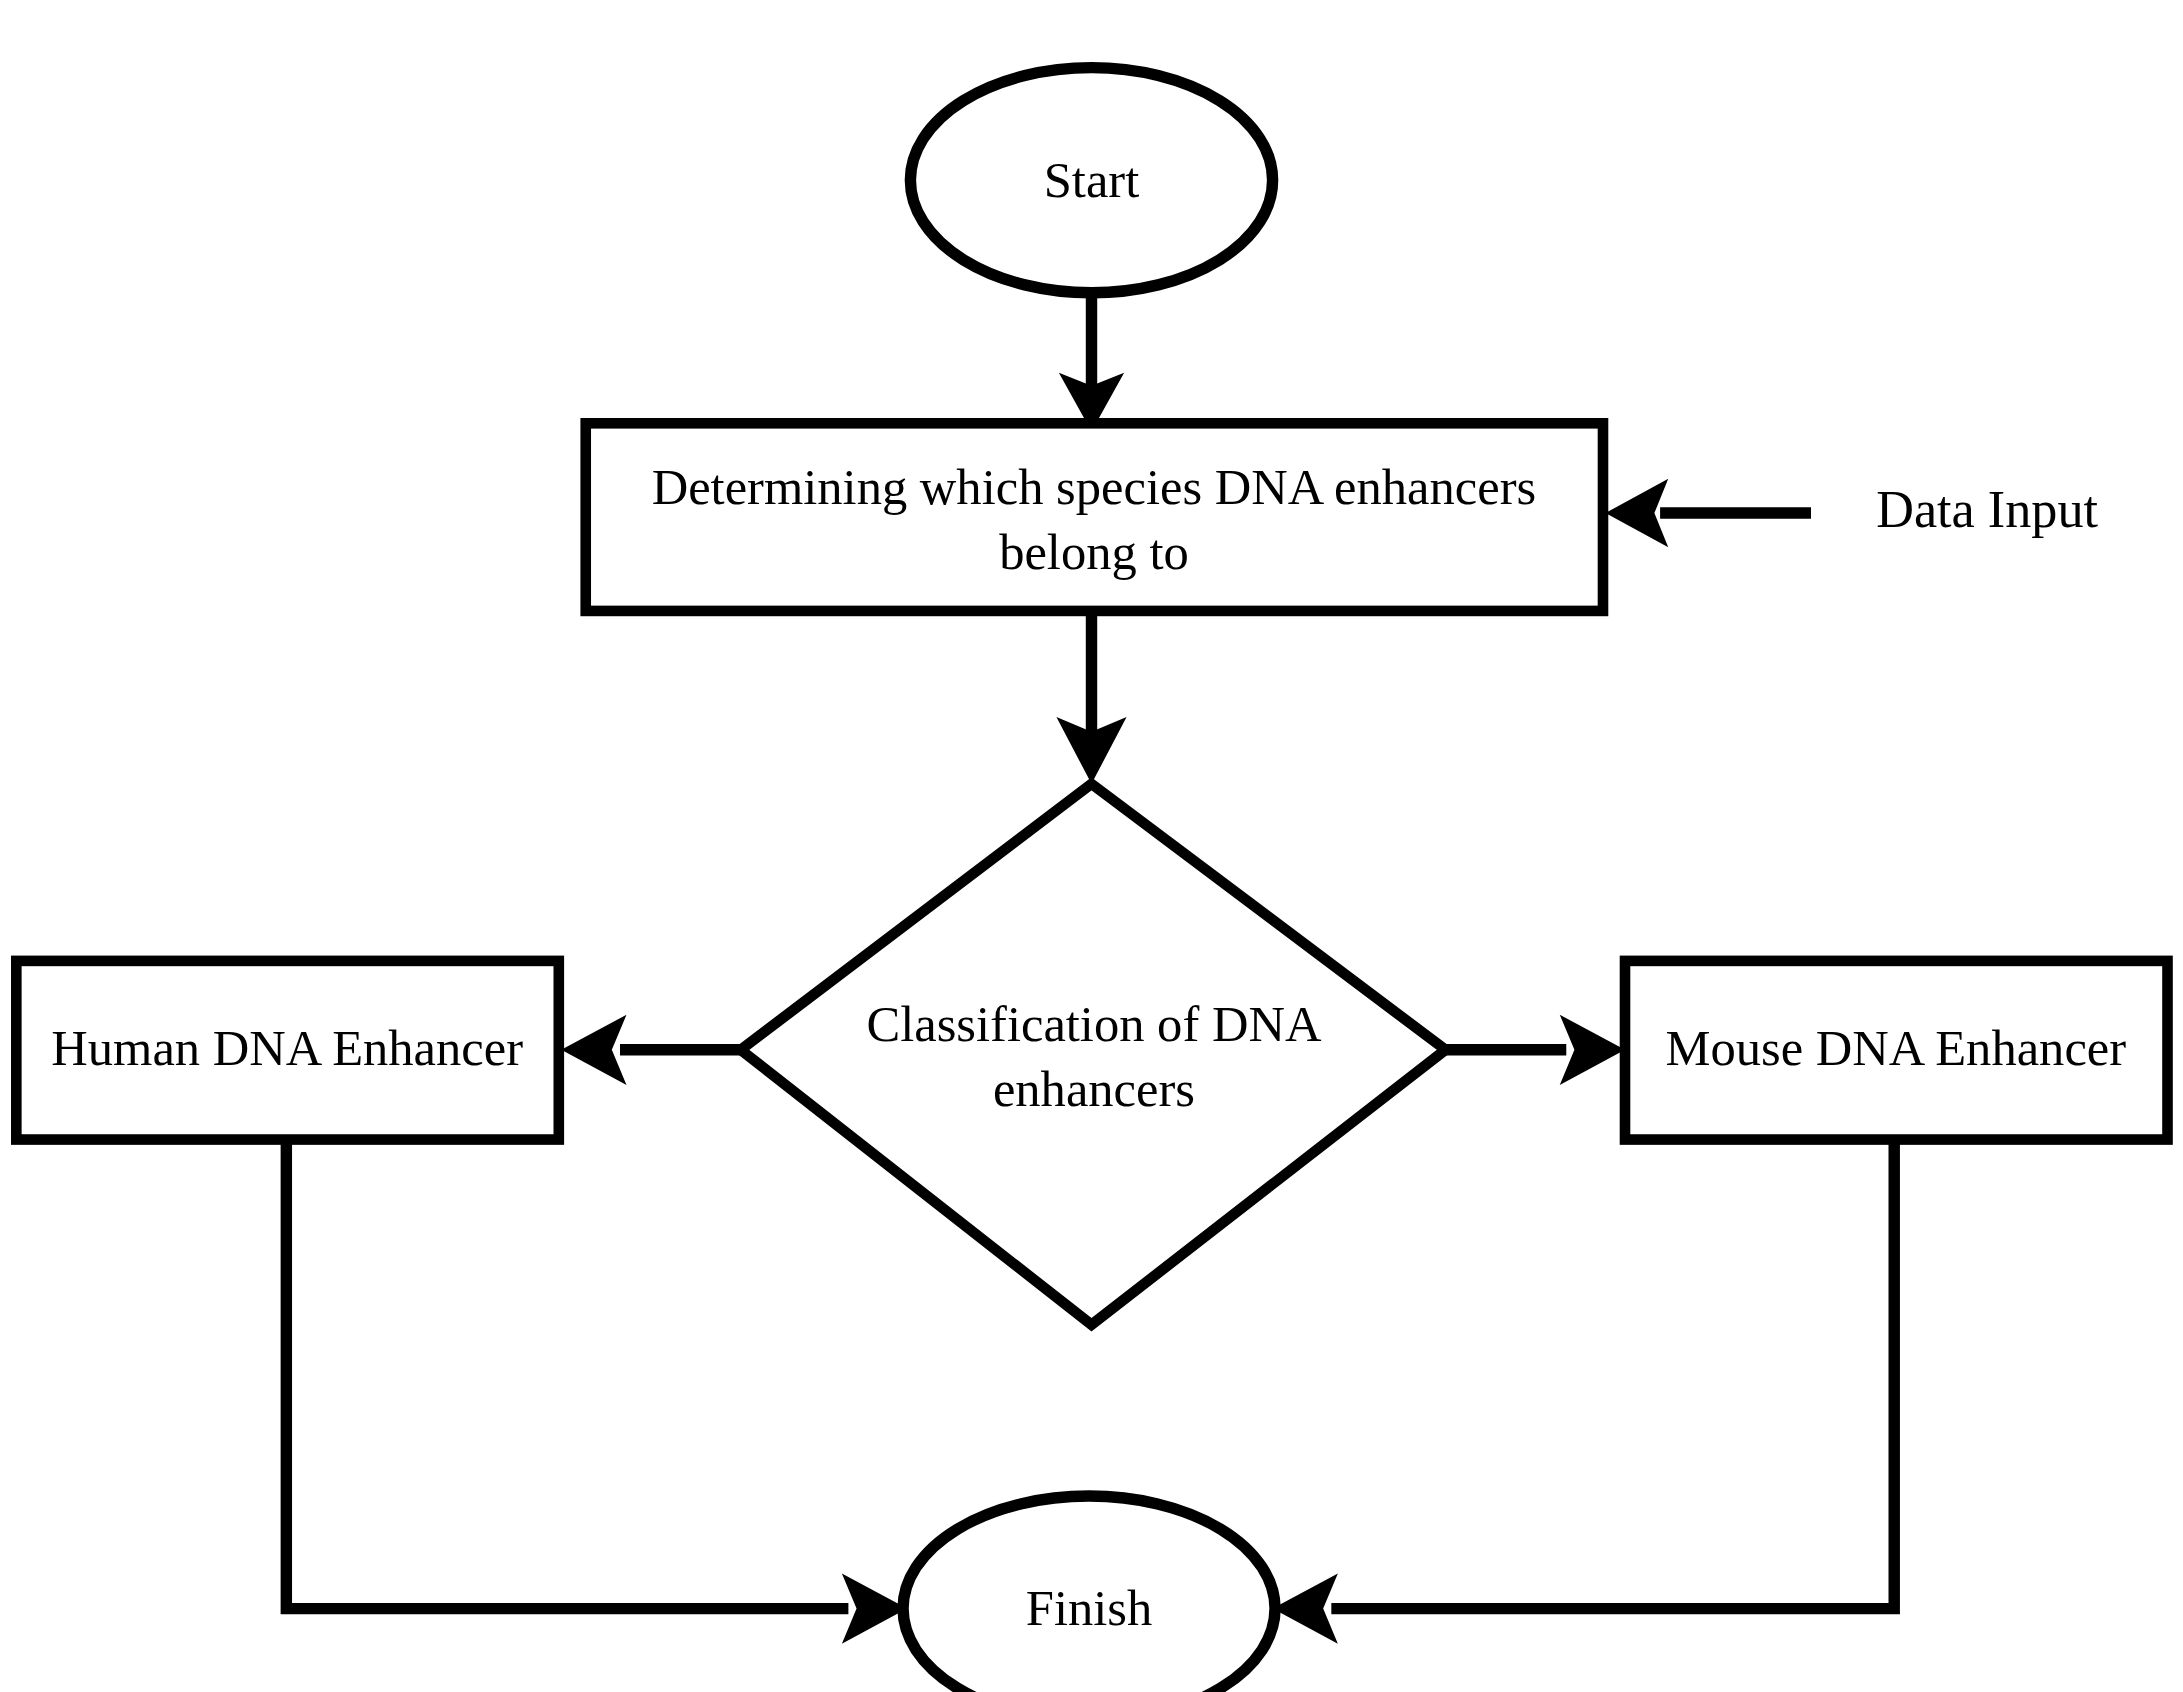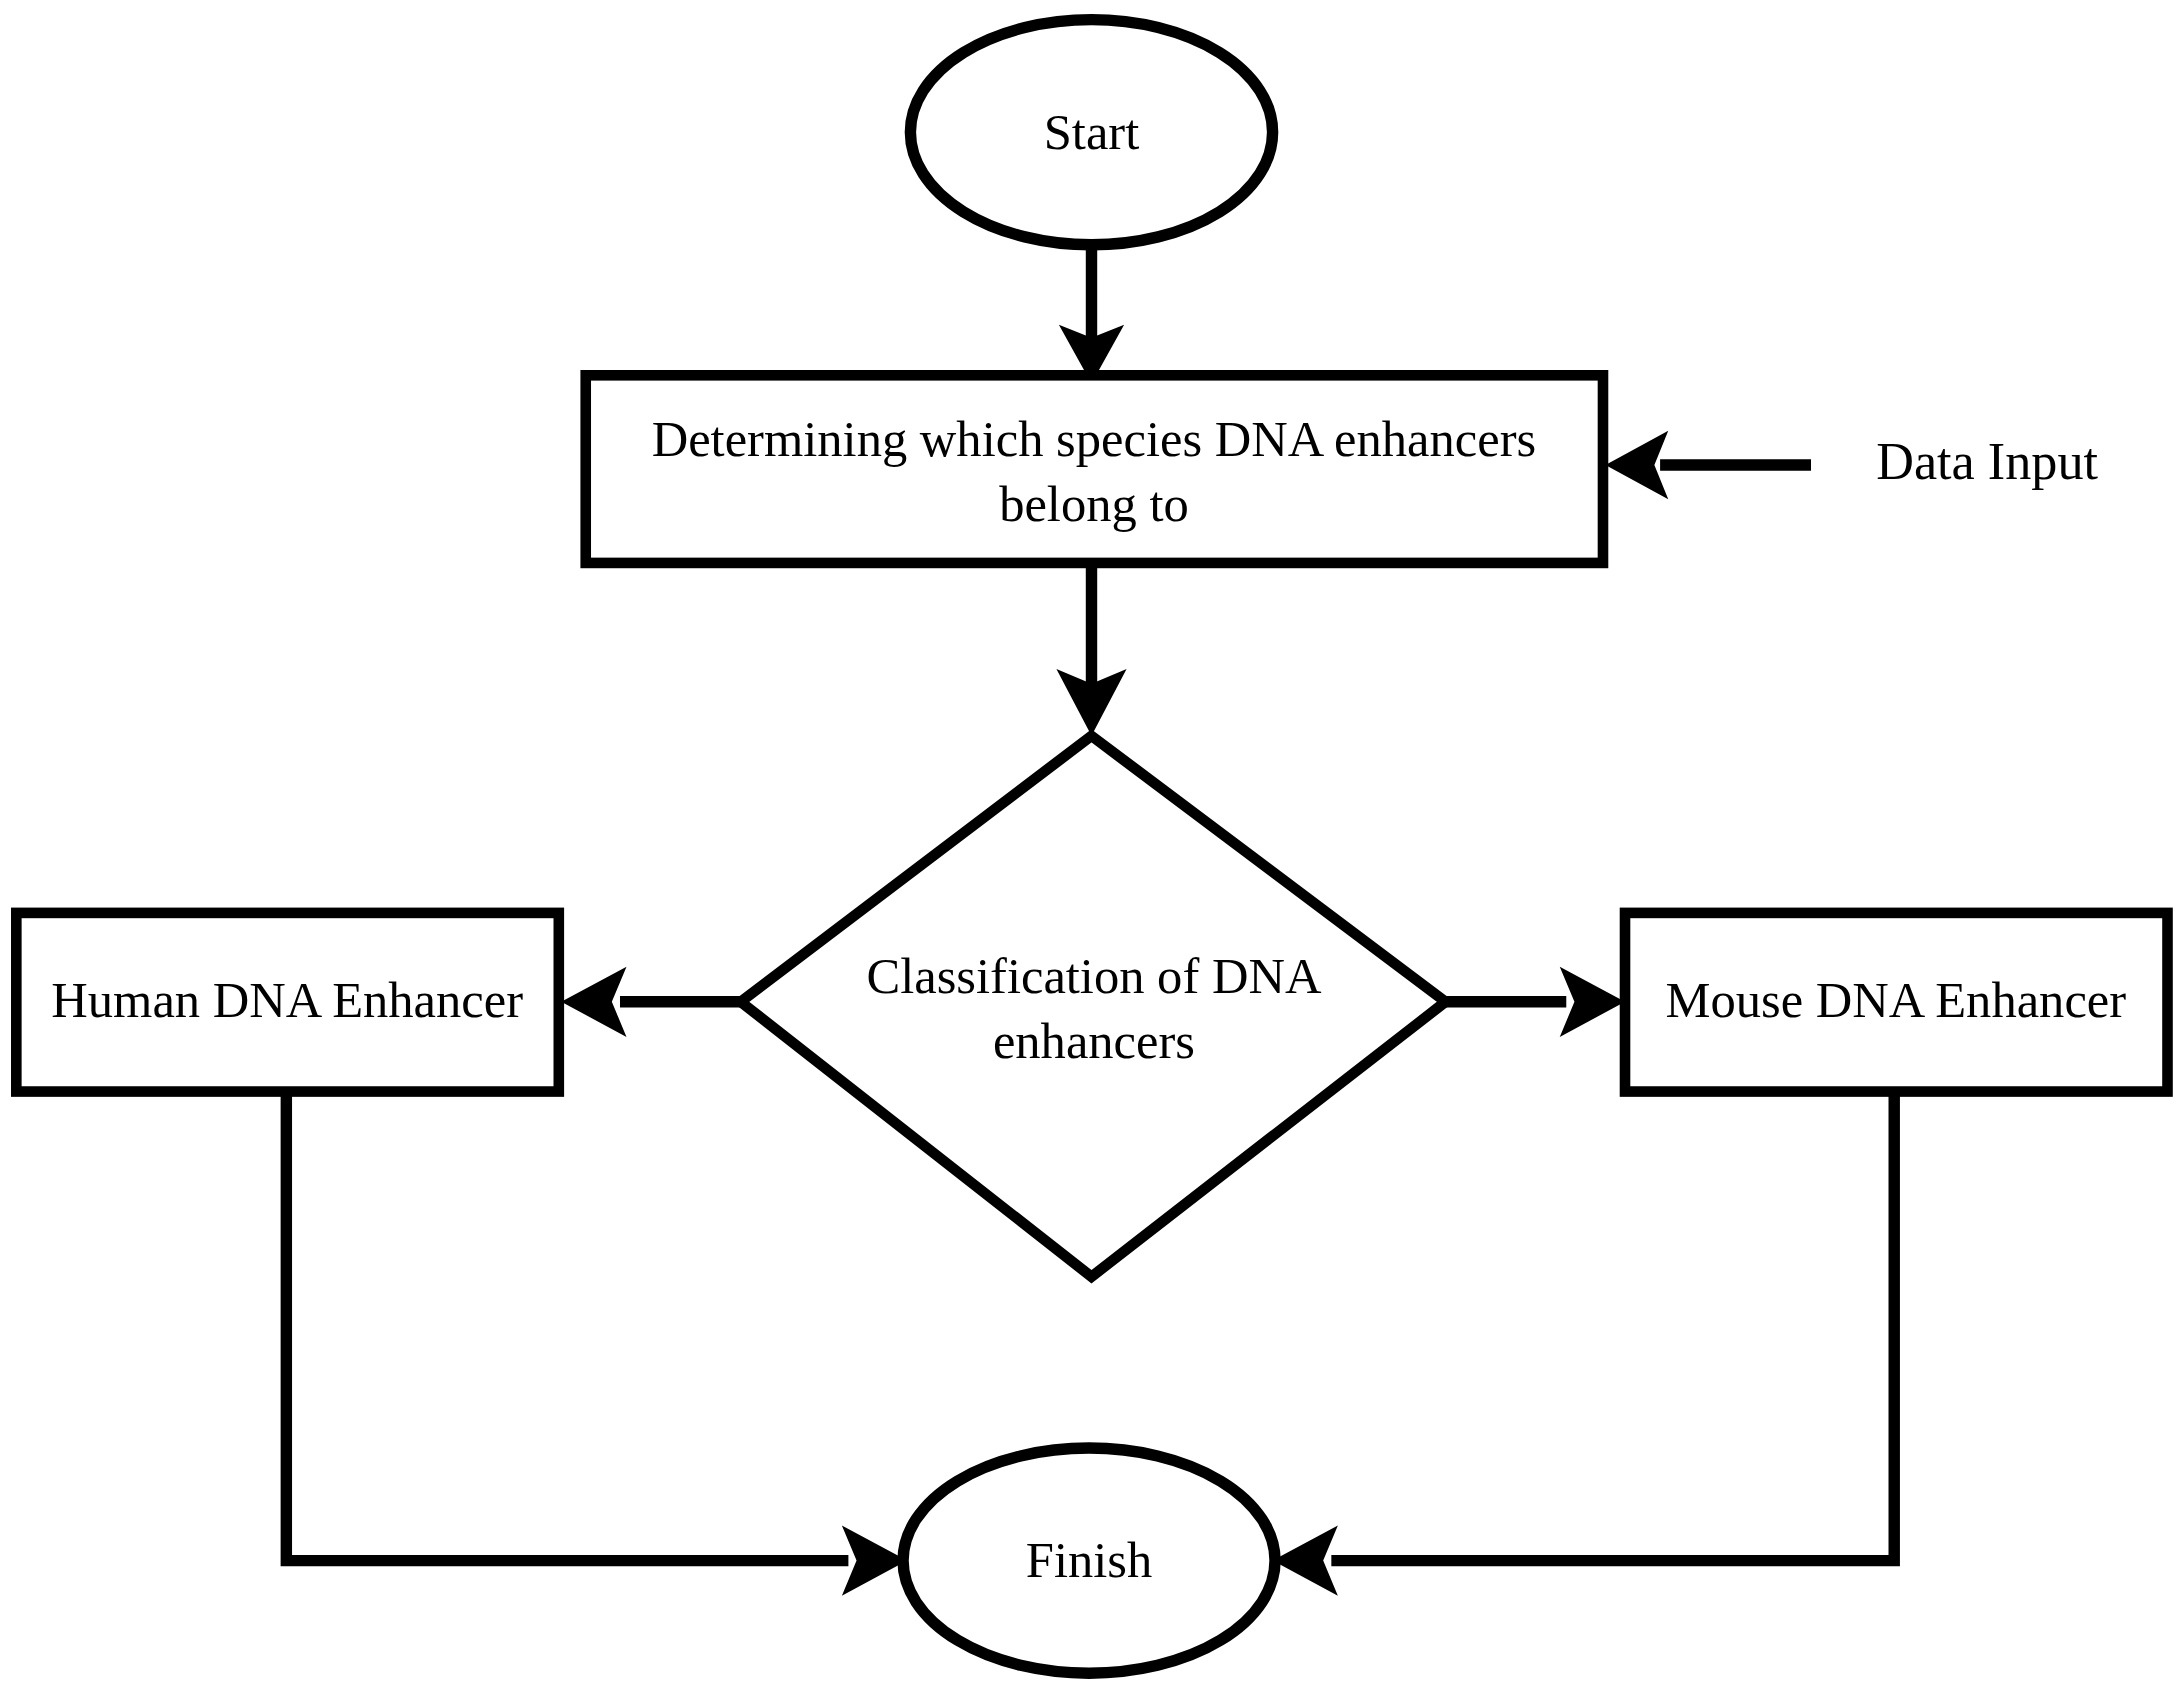--- a/index.html
+++ b/index.html
@@ -12,20 +12,21 @@
     width: 2183px;
     height: 1692px;
     overflow: hidden;
     font-family: "Liberation Serif", "DejaVu Serif", serif;
   }
   #flowchart-root {
     position: relative;
     width: 2183px;
     height: 1440px;
     background: #ffffff;
+    margin-top: 48px;
   }
   svg#flow-svg {
     position: absolute;
     top: 0;
     left: 0;
     width: 2183px;
     height: 1692px;
     display: block;
   }
   .node-shape {

